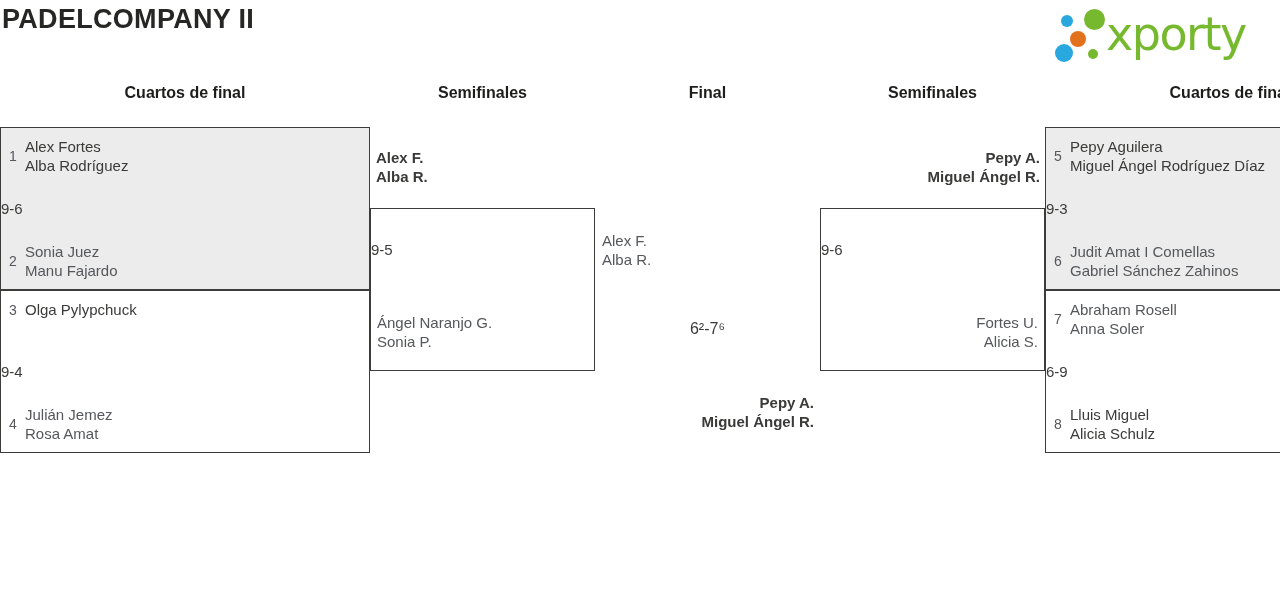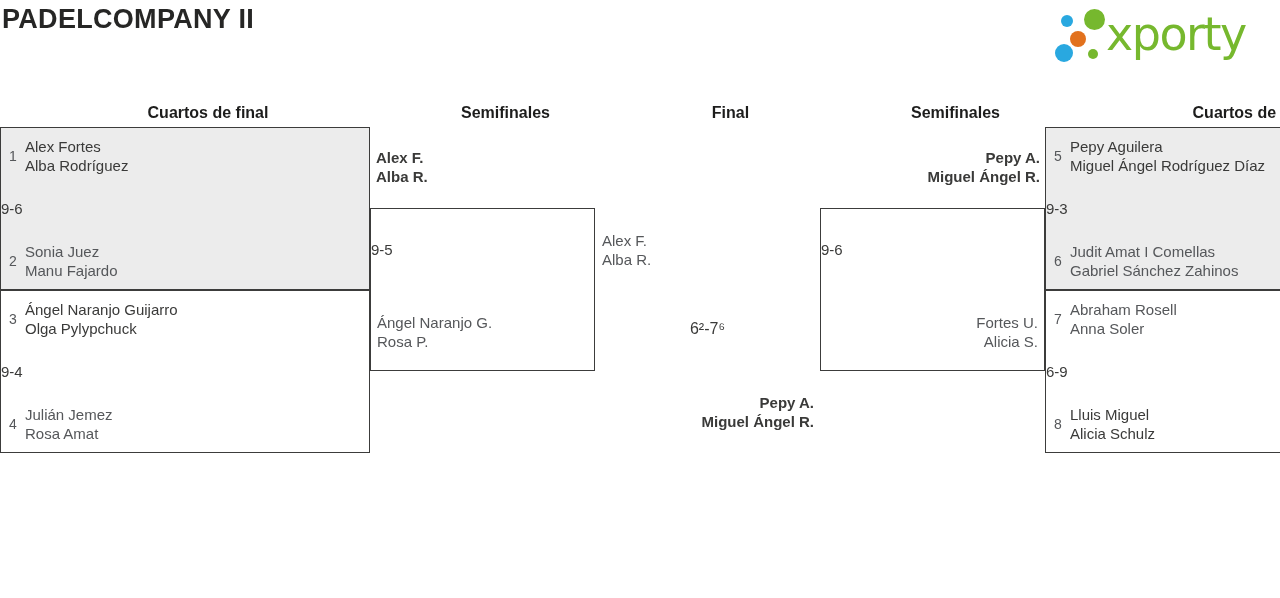--- a/index.html
+++ b/index.html
@@ -25,21 +25,21 @@
   .dot-blue-lg   { left:5px;  top:42px; width:18px; height:18px; background:#29a8e0; }
   .dot-green-sm  { left:38px; top:47px; width:10px; height:10px; background:#76b82e; }
   .wordmark {
     position:absolute; left:56px; top:0px;
     font-family:"DejaVu Sans", sans-serif;
     font-size:46px; line-height:64px; font-weight:400;
     letter-spacing:-1.5px; color:#76b82e;
   }
 
   
-  .round-header { top:104px; font-size:16px; font-weight:700; color:#1d1d1c; text-align:center;padding-left:23px; }
+  .round-header { top:84px; font-size:16px; font-weight:700; color:#1d1d1c; text-align:center; }
   .rh-1 { left:0px;    width:370px; }
   .rh-2 { left:370px;  width:225px; }
   .rh-3 { left:595px;  width:225px; }
   .rh-4 { left:820px;  width:225px; }
   .rh-5 { left:1045px; width:370px; }
 
   
   .box { position:absolute; border:1px solid #3c3c3b; box-sizing:border-box; background:#ffffff; }
   .box.shaded { background:#ececec; }
   .pos-qf1 { left:0px;    top:127px; width:370px; height:163px; }
@@ -109,21 +109,20 @@
       <div>Sonia Juez</div>
       <div>Manu Fajardo</div>
     </div>
   </div>
 </div>
 
 <div class="box pos-qf2">
   <div class="team-row top">
     <span class="seed">3</span>
     <div class="team winner">
-      <div>Ángel Naranjo Guijarro</div>
       <div>Olga Pylypchuck</div>
     </div>
   </div>
   <div class="score qf">9-4</div>
   <div class="team-row bottom">
     <span class="seed">4</span>
     <div class="team">
       <div>Julián Jemez</div>
       <div>Rosa Amat</div>
     </div>
@@ -132,21 +131,21 @@
 
 <div class="abs sf-winner-label sfw-left">
   <div>Alex F.</div>
   <div>Alba R.</div>
 </div>
 
 <div class="box pos-sfl">
   <div class="score sf">9-5</div>
   <div class="team sf-loser left-side">
     <div>Ángel Naranjo G.</div>
-    <div>Rosa P.</div>
+    <div>Sonia P.</div>
   </div>
 </div>
 
 <div class="abs finalist finalist-top">
   <div>Alex F.</div>
   <div>Alba R.</div>
 </div>
 <div class="abs final-score">6²-7⁶</div>
 <div class="abs finalist finalist-bottom">
   <div>Pepy A.</div>

